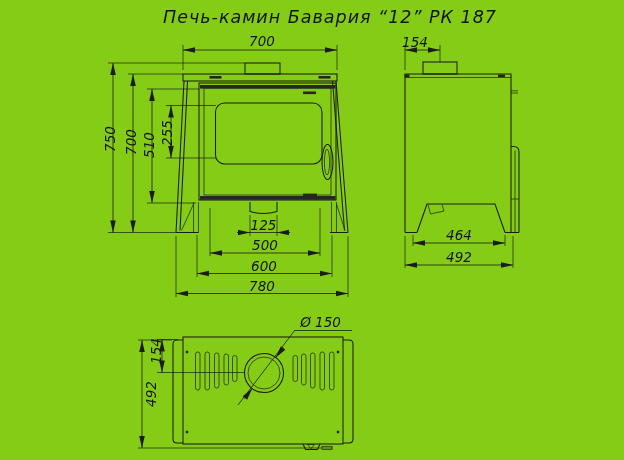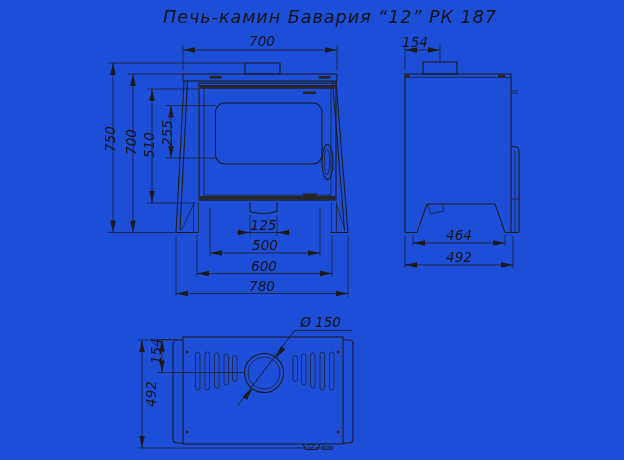--- a/index.html
+++ b/index.html
@@ -1,16 +1,16 @@
 <!DOCTYPE html>
 <html><head>
 <meta charset="utf-8">
 <style>
   html,body{margin:0;padding:0;background:#ffffff;}
-  .stage{position:relative;width:624px;height:460px;background:#1d4ed8;overflow:hidden;}
+  .stage{position:relative;width:624px;height:460px;background:#84cc16;overflow:hidden;}
   svg{display:block;}
   .ol{fill:none;stroke:#1c1c1c;stroke-width:1.05;stroke-linejoin:miter;stroke-linecap:butt;}
   .tl{fill:none;stroke:#1c1c1c;stroke-width:0.7;}
   .dim{fill:none;stroke:#1c1c1c;stroke-width:0.8;}
   .ext{fill:none;stroke:#1c1c1c;stroke-width:0.7;}
   .blk{fill:#262626;stroke:none;}
   text{fill:#141414;font-family:"DejaVu Sans",sans-serif;font-style:italic;}
   .dt{font-size:13.5px;text-anchor:middle;}
   .ttl{font-size:17.5px;text-anchor:middle;letter-spacing:1px;}
 </style>

